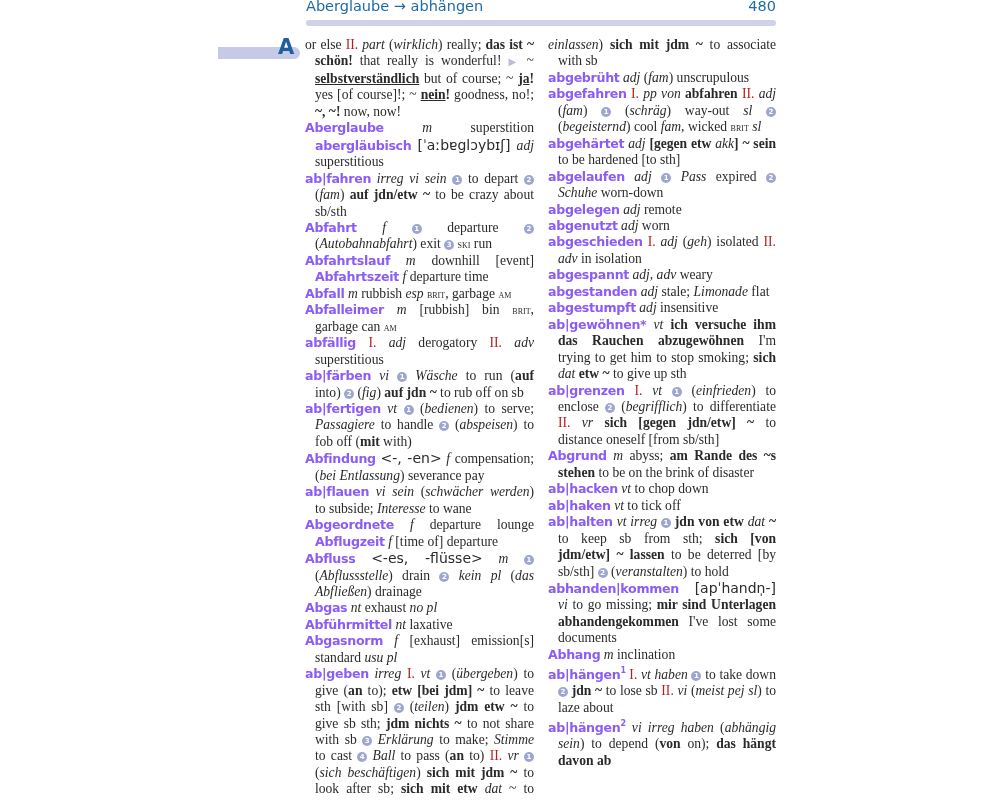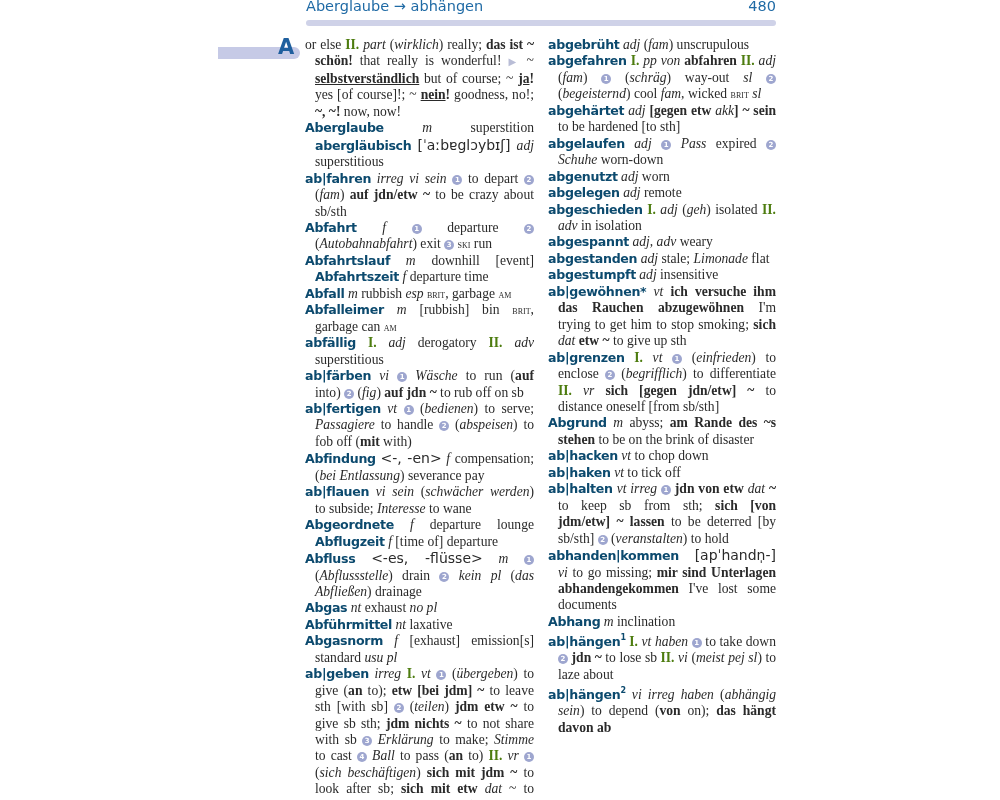--- a/index.html
+++ b/index.html
@@ -11,22 +11,22 @@
   .header-page{position:absolute;right:0;top:0;font-family:"DejaVu Sans","Liberation Sans",sans-serif;
        font-size:14.5px;color:#1f6aa5;}
   .header-rule{position:absolute;left:306px;top:20px;width:470px;height:6px;background:#cfd2e8;border-radius:3px;}
   .thumb-tab{position:absolute;left:218px;top:47px;width:82px;height:12px;background:#c6cae6;border-radius:0 6px 6px 0;}
   .thumb-letter{position:absolute;left:278px;top:35px;font-family:"DejaVu Sans","Liberation Sans",sans-serif;
        font-weight:bold;font-size:21px;color:#1f5f9e;}
   .col{position:absolute;top:37px;font-size:13.6px;line-height:16.45px;text-align:justify;}
   .col-left{left:305px;width:229px;}
   .col-right{left:548px;width:228px;}
   .entry{padding-left:10px;text-indent:-10px;margin:0;}
-  .hw{font-family:"DejaVu Sans","Liberation Sans",sans-serif;font-weight:bold;color:#0c4a6e;font-size:12.6px;letter-spacing:-0.3px;}
-  .rn{font-weight:bold;color:#4d7c0f;}
+  .hw{font-family:"DejaVu Sans","Liberation Sans",sans-serif;font-weight:bold;color:#8b5cf6;font-size:12.6px;letter-spacing:-0.3px;}
+  .rn{font-weight:normal;color:#b91c1c;}
   .it{font-style:italic;}
   .b{font-weight:bold;}
   .u{text-decoration:underline;font-weight:bold;}
   .sc{font-variant:small-caps;font-size:12px;}
   .num{display:inline-block;width:10px;height:10px;border-radius:50%;background:#9ea6cf;color:#fff;
        font-family:"DejaVu Sans",sans-serif;font-size:7px;line-height:10px;text-align:center;
        text-indent:0;vertical-align:1px;font-weight:bold;}
   .ipa{font-family:"DejaVu Sans",sans-serif;font-size:14px;}
   .tri{color:#b9bdd6;font-size:10px;}
 </style>
@@ -58,26 +58,27 @@
   <p class="entry"><span class="hw">ab|flauen</span> <span class="it">vi sein</span><span> (</span><span class="it">schwächer werden</span><span>) to subside; </span><span class="it">Interesse</span><span> to wane</span></p>
   <p class="entry"><span class="hw">Abgeordnete</span> <span class="it">f</span><span> departure lounge </span><span class="hw">Abflugzeit</span> <span class="it">f</span><span> [time of] departure</span></p>
   <p class="entry"><span class="hw">Abfluss</span> <span class="ipa">&lt;-es, -flüsse&gt;</span> <span class="it">m</span> <span class="num">1</span><span> (</span><span class="it">Abflussstelle</span><span>) drain </span><span class="num">2</span> <span class="it">kein pl</span><span> (</span><span class="it">das Abfließen</span><span>) drainage</span></p>
   <p class="entry"><span class="hw">Abgas</span> <span class="it">nt</span><span> exhaust </span><span class="it">no pl</span></p>
   <p class="entry"><span class="hw">Abführmittel</span> <span class="it">nt</span><span> laxative</span></p>
   <p class="entry"><span class="hw">Abgasnorm</span> <span class="it">f</span><span> [exhaust] emission[s] standard </span><span class="it">usu pl</span></p>
   <p class="entry"><span class="hw">ab|geben</span> <span class="it">irreg</span> <span class="rn">I.</span> <span class="it">vt</span> <span class="num">1</span><span> (</span><span class="it">übergeben</span><span>) to give (</span><span class="b">an</span><span> to); </span><span class="b">etw [bei jdm] ~</span><span> to leave sth [with sb] </span><span class="num">2</span><span> (</span><span class="it">teilen</span><span>) </span><span class="b">jdm etw ~</span><span> to give sb sth; </span><span class="b">jdm nichts ~</span><span> to not share with sb </span><span class="num">3</span> <span class="it">Erklärung</span><span> to make; </span><span class="it">Stimme</span><span> to cast </span><span class="num">4</span> <span class="it">Ball</span><span>  to pass (</span><span class="b">an</span><span> to) </span><span class="rn">II.</span> <span class="it">vr</span> <span class="num">1</span><span> (</span><span class="it">sich beschäftigen</span><span>) </span><span class="b">sich mit jdm ~</span><span> to look after sb; </span><span class="b">sich mit etw</span> <span class="it">dat</span><span> ~ to spend [one's] time on sth </span><span class="num">2</span><span> (</span><span class="it">sich</span></p>
 </div>
 
 <div class="col col-right">
+  <p class="entry" style="padding-left:0;margin-left:10px;text-indent:-10px;"><span class="it">einlassen</span><span>) </span><span class="b">sich mit jdm ~</span><span> to associate with sb</span></p>
   <p class="entry"><span class="hw">abgebrüht</span> <span class="it">adj</span><span> (</span><span class="it">fam</span><span>) unscrupulous</span></p>
   <p class="entry"><span class="hw">abgefahren</span> <span class="rn">I.</span> <span class="it">pp von</span> <span class="b">abfahren</span> <span class="rn">II.</span> <span class="it">adj</span><span> (</span><span class="it">fam</span><span>) </span><span class="num">1</span><span> (</span><span class="it">schräg</span><span>) way-out </span><span class="it">sl</span> <span class="num">2</span><span> (</span><span class="it">begeisternd</span><span>) cool </span><span class="it">fam</span><span>, wicked </span><span class="sc">brit</span> <span class="it">sl</span></p>
   <p class="entry"><span class="hw">abgehärtet</span> <span class="it">adj</span> <span class="b">[gegen etw</span> <span class="it">akk</span><span class="b">] ~ sein</span><span> to be hardened [to sth]</span></p>
   <p class="entry"><span class="hw">abgelaufen</span> <span class="it">adj</span> <span class="num">1</span> <span class="it">Pass</span><span> expired </span><span class="num">2</span> <span class="it">Schuhe</span><span> worn-down</span></p>
+  <p class="entry"><span class="hw">abgelegen</span> <span class="it">adj</span><span> remote</span></p>
   <p class="entry"><span class="hw">abgenutzt</span> <span class="it">adj</span><span> worn</span></p>
-  <p class="entry"><span class="hw">abgelegen</span> <span class="it">adj</span><span> remote</span></p>
   <p class="entry"><span class="hw">abgeschieden</span> <span class="rn">I.</span> <span class="it">adj</span><span> (</span><span class="it">geh</span><span>) isolated </span><span class="rn">II.</span> <span class="it">adv</span><span> in isolation</span></p>
   <p class="entry"><span class="hw">abgespannt</span> <span class="it">adj, adv</span><span> weary</span></p>
   <p class="entry"><span class="hw">abgestanden</span> <span class="it">adj</span><span> stale; </span><span class="it">Limonade</span><span> flat</span></p>
   <p class="entry"><span class="hw">abgestumpft</span> <span class="it">adj</span><span> insensitive</span></p>
   <p class="entry"><span class="hw">ab|gewöhnen*</span> <span class="it">vt</span> <span class="b">ich versuche ihm das Rauchen abzugewöhnen</span><span> I'm trying to get him to stop smoking; </span><span class="b">sich</span> <span class="it">dat</span> <span class="b">etw ~</span><span> to give up sth</span></p>
   <p class="entry"><span class="hw">ab|grenzen</span> <span class="rn">I.</span> <span class="it">vt</span> <span class="num">1</span><span> (</span><span class="it">einfrieden</span><span>) to enclose </span><span class="num">2</span><span> (</span><span class="it">begrifflich</span><span>) to differentiate </span><span class="rn">II.</span> <span class="it">vr</span> <span class="b">sich [gegen jdn/etw] ~</span><span> to distance oneself [from sb/sth]</span></p>
   <p class="entry"><span class="hw">Abgrund</span> <span class="it">m</span><span> abyss; </span><span class="b">am Rande des ~s stehen</span><span> to be on the brink of disaster</span></p>
   <p class="entry"><span class="hw">ab|hacken</span> <span class="it">vt</span><span> to chop down</span></p>
   <p class="entry"><span class="hw">ab|haken</span> <span class="it">vt</span><span> to tick off</span></p>
   <p class="entry"><span class="hw">ab|halten</span> <span class="it">vt irreg</span> <span class="num">1</span> <span class="b">jdn von etw</span> <span class="it">dat</span> <span class="b">~</span><span> to keep sb from sth; </span><span class="b">sich [von jdm/etw] ~ lassen</span><span> to be deterred [by sb/sth] </span><span class="num">2</span><span> (</span><span class="it">veranstalten</span><span>) to hold</span></p>

